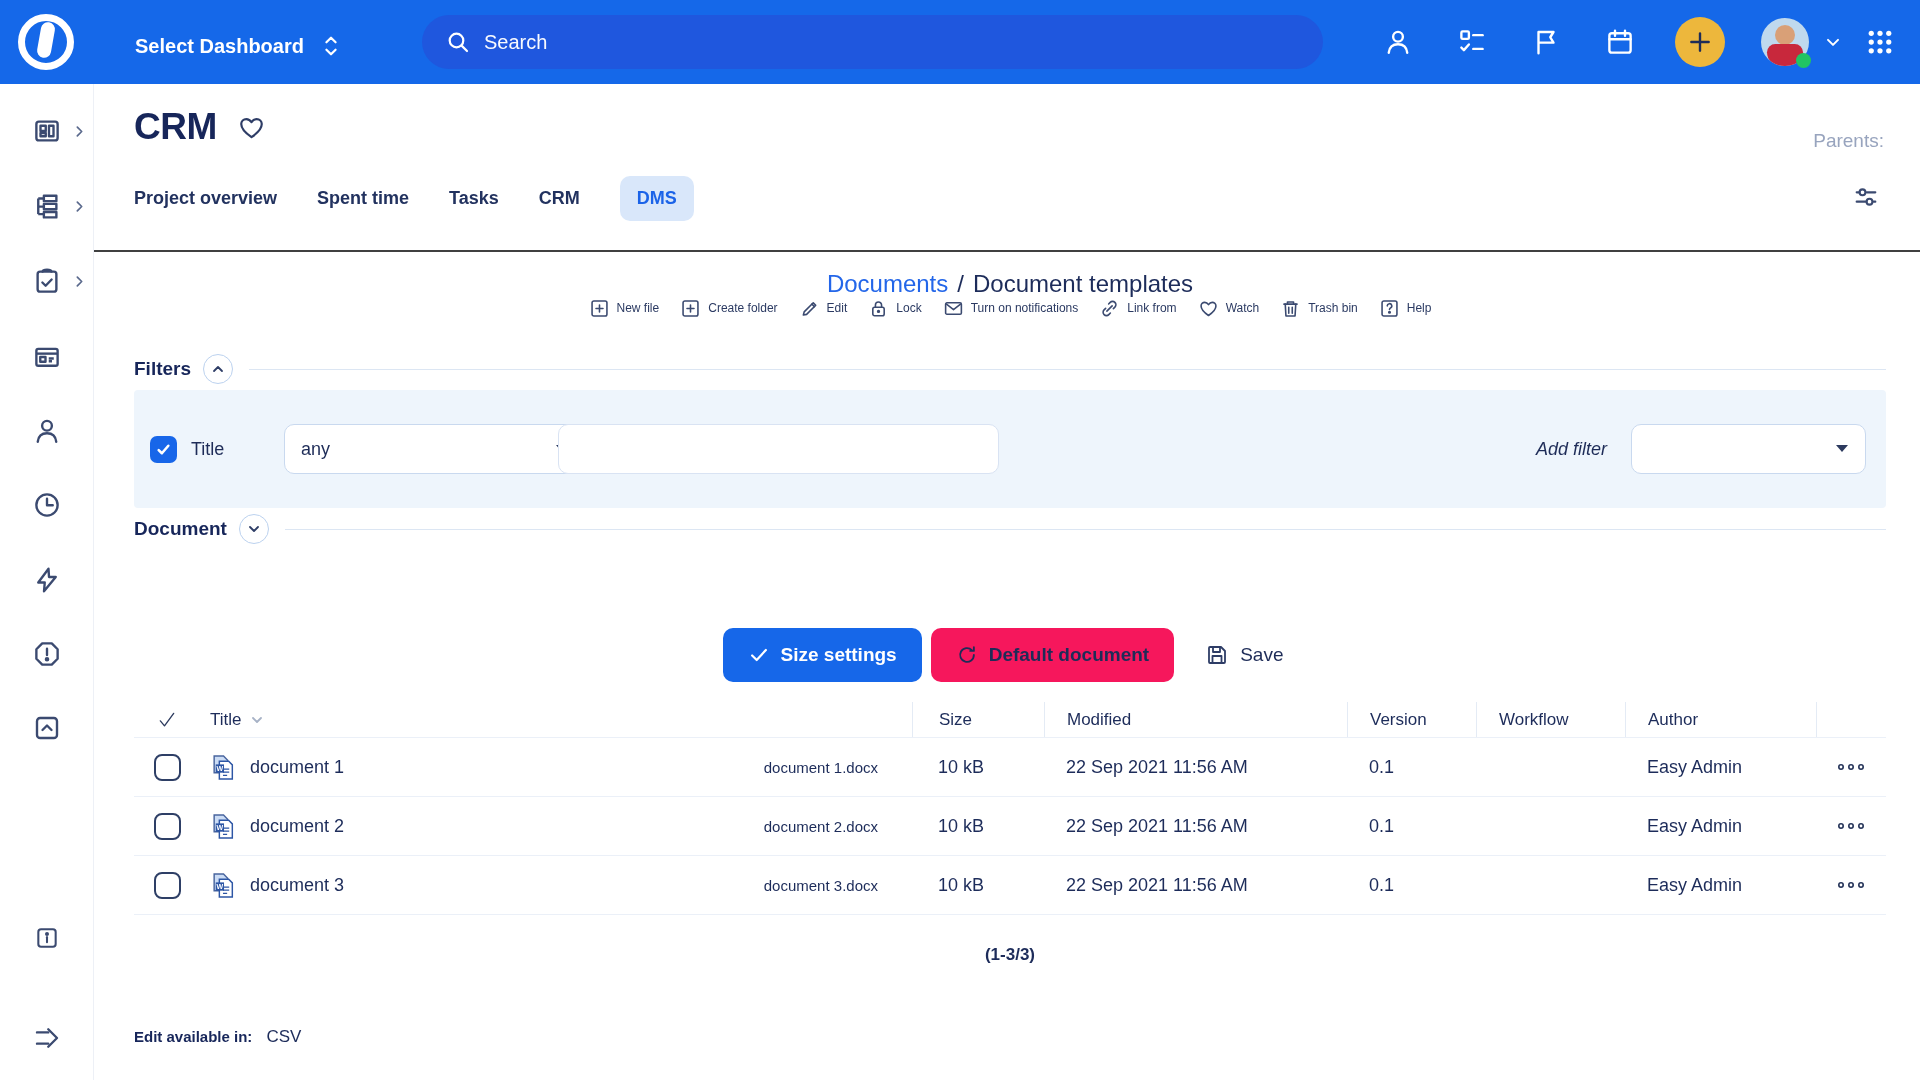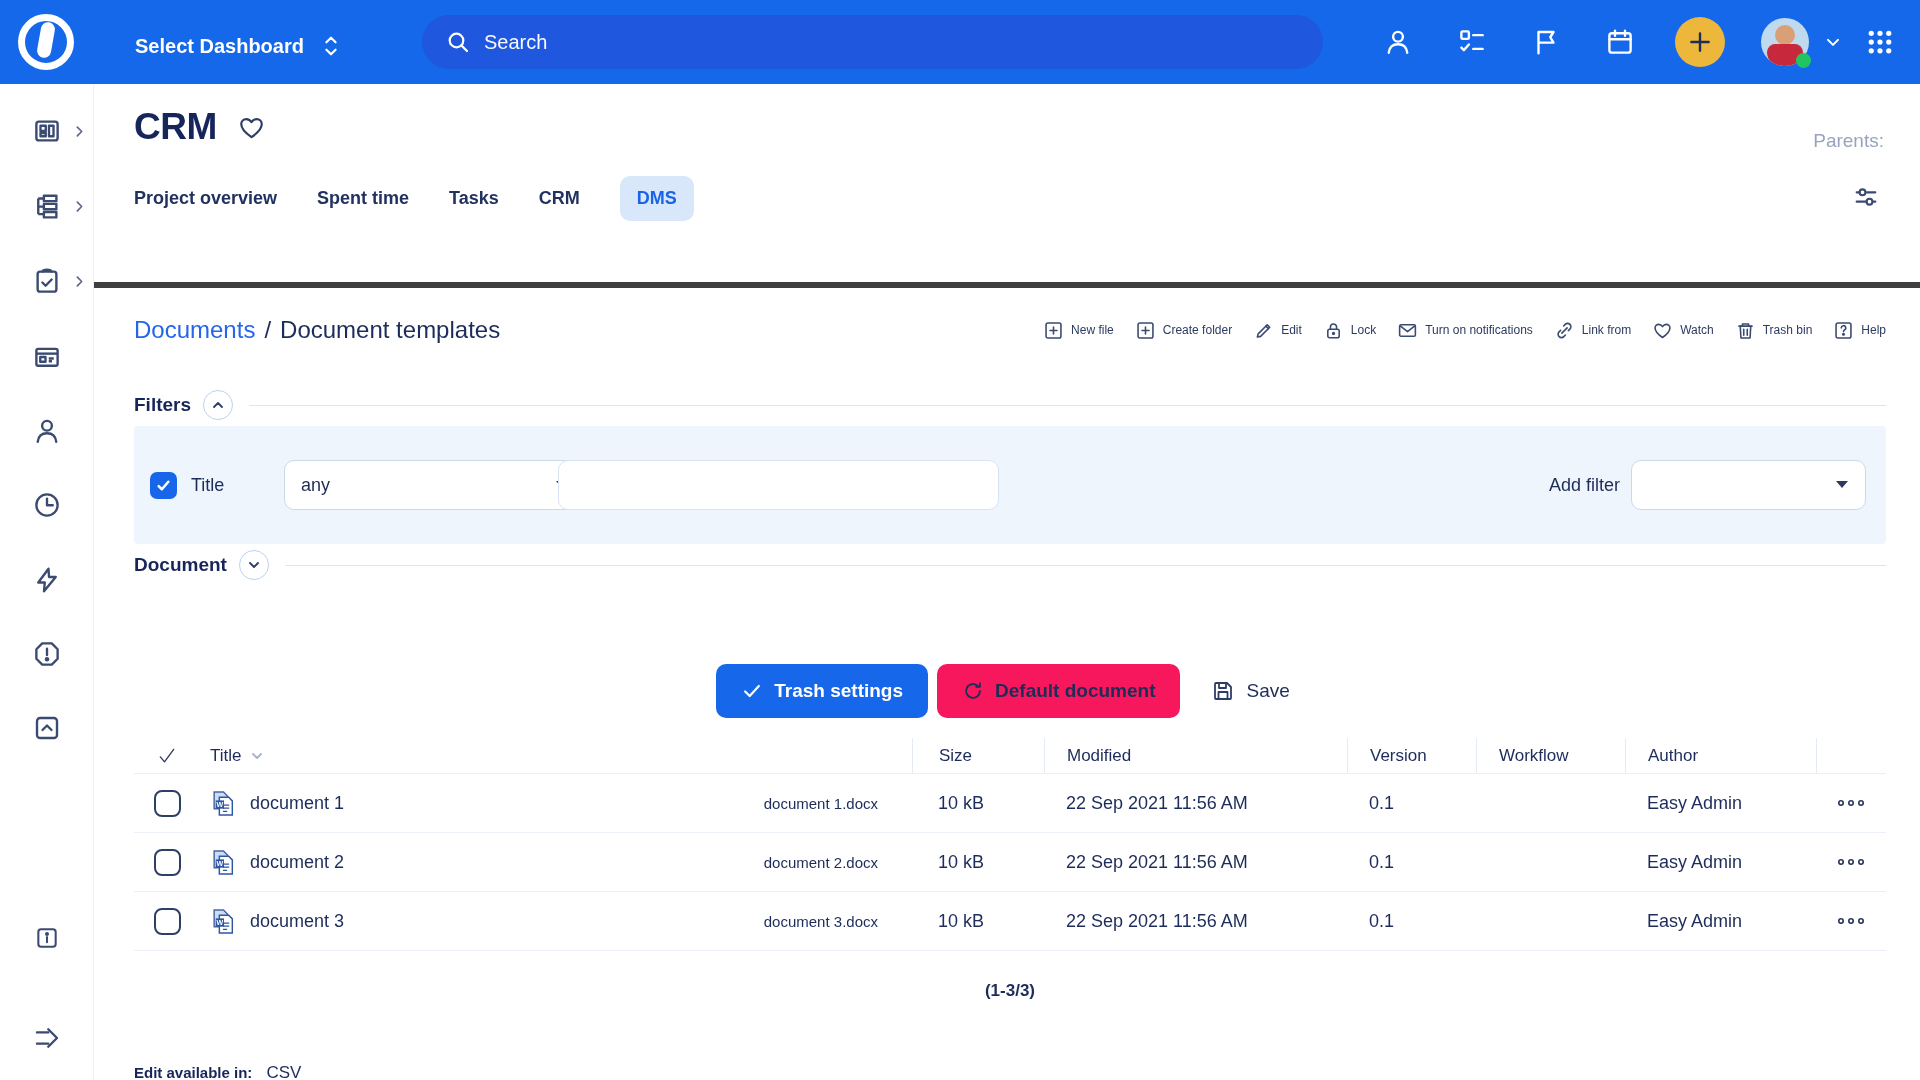--- a/index.html
+++ b/index.html
@@ -30,34 +30,34 @@
   .chev-small { margin-left:14px; width:20px; height:20px; color:#fff; cursor:pointer; }
   .grid-apps { margin-left:22px; width:30px; height:30px; color:#fff; cursor:pointer; }
 
   
   .sidebar { position:absolute; top:84px; left:0; width:94px; height:996px; background:#fff; border-right:1px solid #EDF0F6; z-index:5; }
   .side-item { position:absolute; left:32px; width:30px; height:30px; color:#3B4A70; cursor:pointer; }
   .side-chev { position:absolute; left:73px; width:13px; height:13px; color:#5B6A8D; cursor:pointer; }
 
   
   .main { position:absolute; left:94px; top:84px; width:1826px; height:996px; background:#fff; }
-  .proj-header { height:204px; border-bottom:6px solid #404040; position:relative; }
+  .proj-header { height:168px; border-bottom:2px solid #404040; position:relative; }
   .title-row { position:absolute; left:40px; top:22px; display:flex; align-items:center; gap:20px; }
   .page-title { font-size:37px; font-weight:800; color:#17265A; letter-spacing:-.5px; }
   .heart-btn { width:29px; height:29px; color:#2E3D66; cursor:pointer; }
   .parents { position:absolute; right:36px; top:46px; font-size:19px; color:#98A4BE; }
   .tabs { position:absolute; left:40px; top:92px; display:flex; align-items:center; gap:40px; }
   .tab { font-size:18px; font-weight:600; color:#22325F; padding:11px 0; cursor:pointer; white-space:nowrap; }
   .tab.active { background:#D9E7FA; color:#1B63E8; padding:12px 17px; border-radius:10px; }
   .sliders-btn { position:absolute; right:40px; top:99px; width:28px; height:28px; color:#3B4A70; cursor:pointer; }
 
   .content { padding:0 34px 0 40px; }
 
   
-  .bc-row { margin-top:22px; display:flex; align-items:center; justify-content:space-between; height:40px; }
+  .bc-row { margin-top:22px; display:flex; align-items:center; justify-content:center; height:40px;flex-direction:column; }
   .breadcrumb { font-size:24px; color:#1D2C5A; font-weight:500; display:flex; gap:9px; align-items:baseline; }
   .bc-link { color:#2366E9; cursor:pointer; }
   .toolbar { display:flex; align-items:center; gap:21px; }
   .tool { display:flex; align-items:center; gap:7px; font-size:12px; color:#2B3A62; cursor:pointer; white-space:nowrap; }
   .tool svg { width:21px; height:21px; color:#3B4A70; }
 
   
   .section-head { display:flex; align-items:center; }
   .section-head.filters { margin-top:40px; }
   .section-head.options { margin-top:6px; }
@@ -67,21 +67,21 @@
   .sec-line { flex:1; height:1px; background:#DCE6F3; margin-left:16px; }
 
   .filter-band { margin-top:6px; height:118px; background:#EEF5FC; border-radius:4px; position:relative; }
   .filter-left { position:absolute; left:16px; top:46px; display:flex; align-items:center; }
   .checkbox-on { width:27px; height:27px; border-radius:7px; background:#1766E9; display:flex; align-items:center; justify-content:center; cursor:pointer; }
   .checkbox-on svg { width:15px; height:15px; color:#fff; }
   .f-label { margin-left:14px; font-size:18px; color:#1E2C58; }
   .select { background:#fff; border:1px solid #C9D9EF; border-radius:10px; display:flex; align-items:center; justify-content:space-between; padding:0 16px; font-size:18px; color:#1E2C58; cursor:pointer; height:50px; }
   .op-select { position:absolute; left:150px; top:34px; width:302px; }
   .query-input { position:absolute; left:424px; top:34px; width:441px; height:50px; border:1px solid #D9E3F3; border-radius:10px; background:#fff; font-family:inherit; font-size:18px; color:#1E2C58; padding:0 16px; outline:none; }
-  .add-filter-group { position:absolute; right:20px; top:34px; display:flex; align-items:center; gap:11px; }
+  .add-filter-group { position:absolute; right:20px; top:34px; display:flex; align-items:center; gap:24px;font-style:italic; }
   .add-filter-group .f-label { margin-left:0; }
   .af-select { width:235px; justify-content:flex-end; }
 
   
   .actions-row { margin-top:84px; display:flex; justify-content:center; align-items:center; gap:9px; }
   .btn { height:54px; border-radius:10px; display:flex; align-items:center; gap:11px; padding:0 25px; font-size:19px; font-weight:700; cursor:pointer; border:none; font-family:inherit; }
   .btn svg { width:22px; height:22px; }
   .btn-apply { background:#1667E9; color:#fff; }
   .btn-default { background:#F6175C; color:#1E2C58; }
   .btn-save { background:transparent; color:#1E2C58; font-weight:500; padding:0 14px; margin-left:8px; }
@@ -413,21 +413,21 @@
           </svg>
       </span>
       <span class="sec-line"></span>
     </div>
 
     <div class="actions-row">
       <button class="btn btn-apply">
         <svg viewBox="0 0 24 24" fill="none" stroke="currentColor" stroke-width="2.4" stroke-linecap="round" stroke-linejoin="round">
             <path d="M4.5 12.5l5 5 10-11"></path>
           </svg>
-        <span>Trash settings</span>
+        <span>Size settings</span>
       </button>
       <button class="btn btn-default">
         <svg viewBox="0 0 24 24" fill="none" stroke="currentColor" stroke-width="2" stroke-linecap="round" stroke-linejoin="round">
             <path d="M19.5 12a7.5 7.5 0 1 1-2.2-5.3"></path>
             <path d="M19.5 3.5v4h-4"></path>
           </svg>
         <span>Default document</span>
       </button>
       <button class="btn btn-save">
         <svg viewBox="0 0 24 24" fill="none" stroke="currentColor" stroke-width="1.8" stroke-linecap="round" stroke-linejoin="round">

